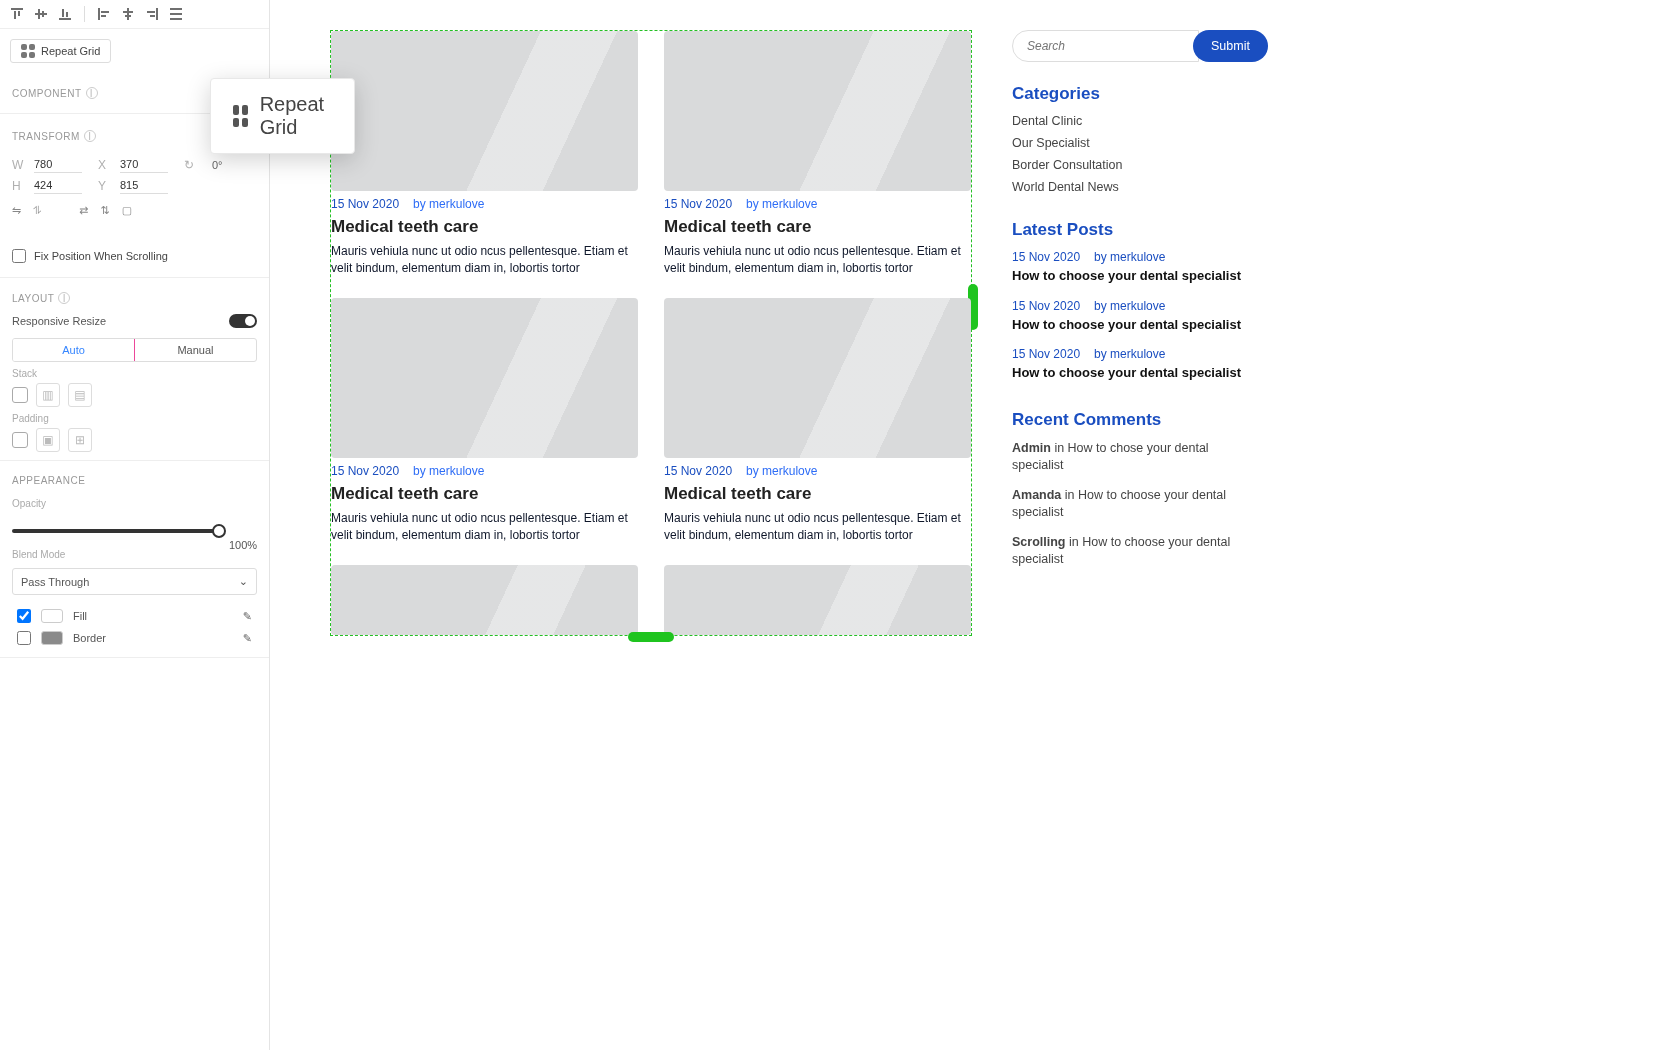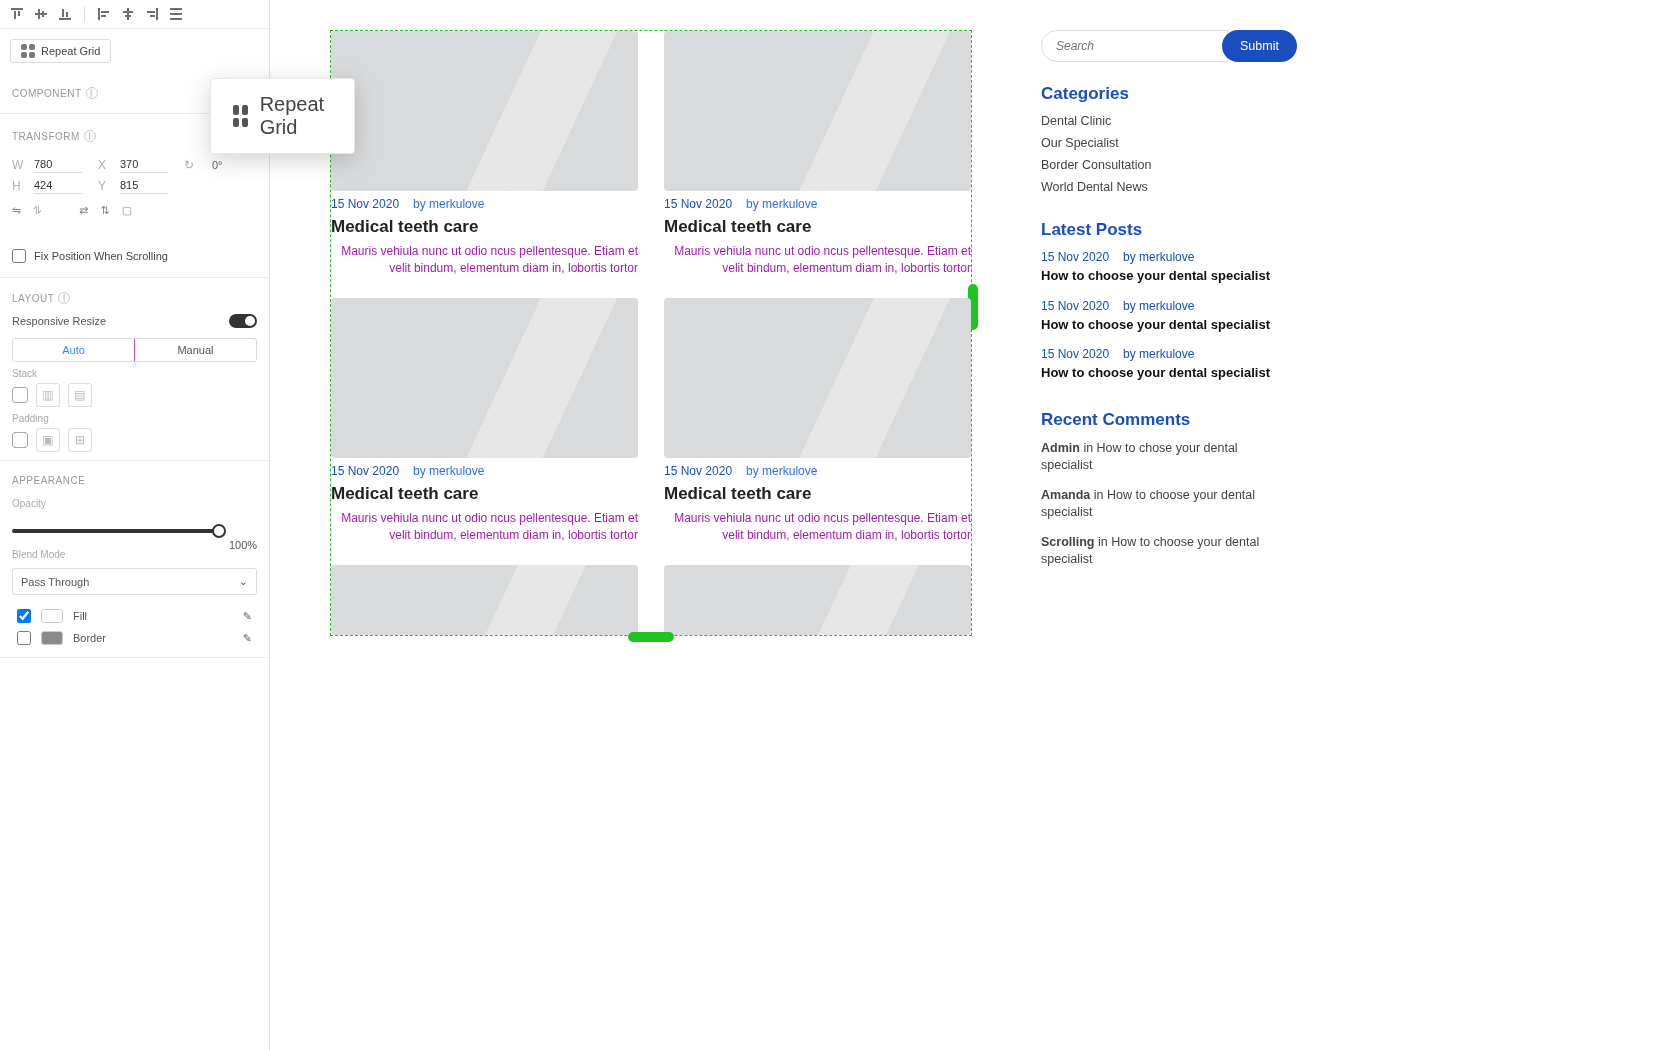--- a/index.html
+++ b/index.html
@@ -130,26 +130,26 @@
 }
 .card { display:flex; flex-direction:column; gap:6px; }
 .card .thumb { width:100%; height:160px; background:#d9dadb; border-radius:4px; position:relative; overflow:hidden; }
 .card .thumb::before {
   content:""; position:absolute; inset:0;
   background:linear-gradient(115deg, rgba(255,255,255,0) 55%, rgba(255,255,255,.35) 55%, rgba(255,255,255,.35) 75%, rgba(255,255,255,0) 75%);
 }
 .card .meta { color:#1a4ec0; font-size:12px; display:flex; gap:14px; }
 .card .meta .by { color:#2e6df6; }
 .card h3 { font-size:17px; font-weight:700; color:#222; }
-.card p { font-size:12px; color:#a21caf; line-height:1.45;text-align:right; }
+.card p { font-size:12px; color:#0f172a; line-height:1.45; }
 
 .cards-grid .peek .thumb { height:70px; }
 
 
-.sidebar { width:250px; font-size:12.5px; color:#333;margin-left:29px; }
+.sidebar { width:250px; font-size:12.5px; color:#333; }
 .search-wrap { display:flex; align-items:center; gap:0; margin-bottom:22px; }
 .search-wrap input {
   flex:1; height:32px; border:1px solid #ddd; border-radius:16px 0 0 16px;
   padding:0 14px; font-style:italic; color:#888; font-size:12px;
 }
 .search-wrap button {
   height:32px; padding:0 18px; border:none; border-radius:16px;
   background:#1a4ec0; color:#fff; font-size:12.5px; margin-left:-6px;
 }
 .sb-title { color:#1a4ec0; font-weight:700; font-size:17px; margin-bottom:10px; }

